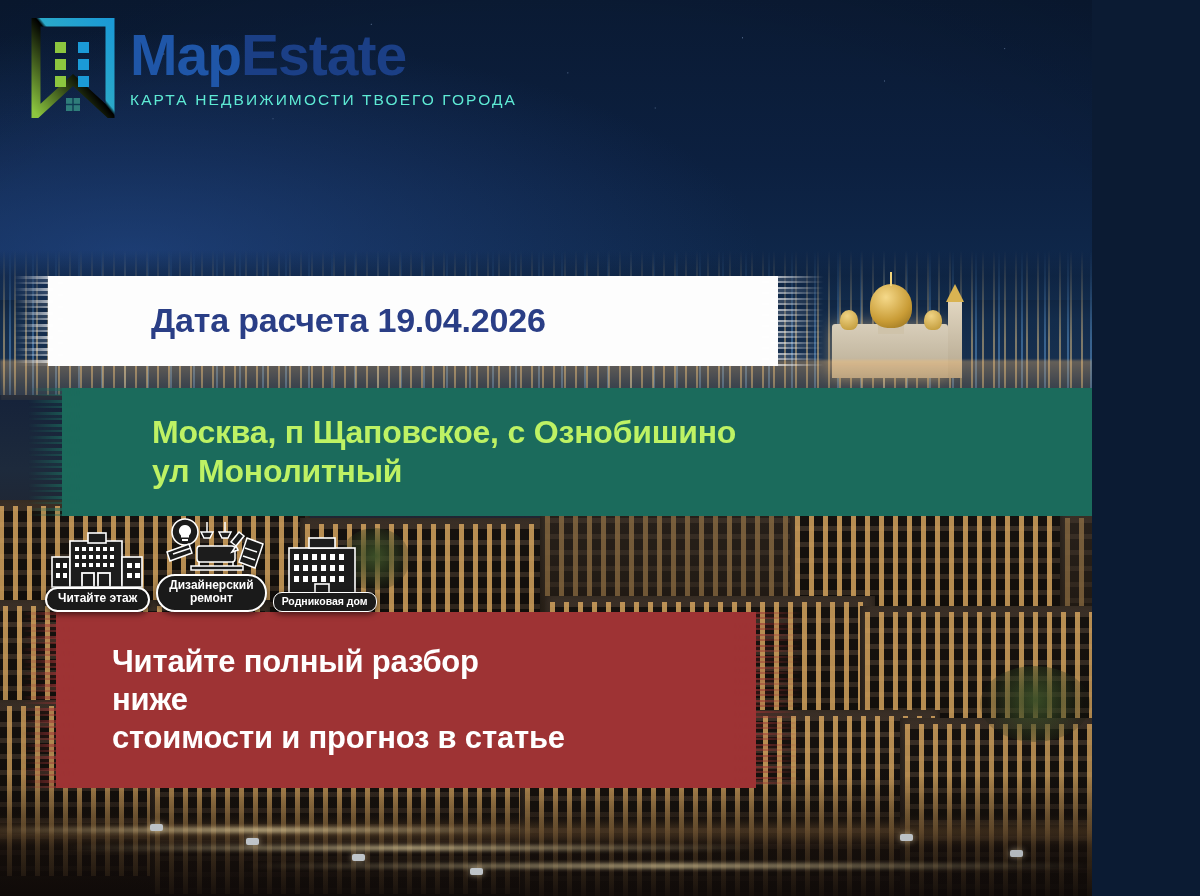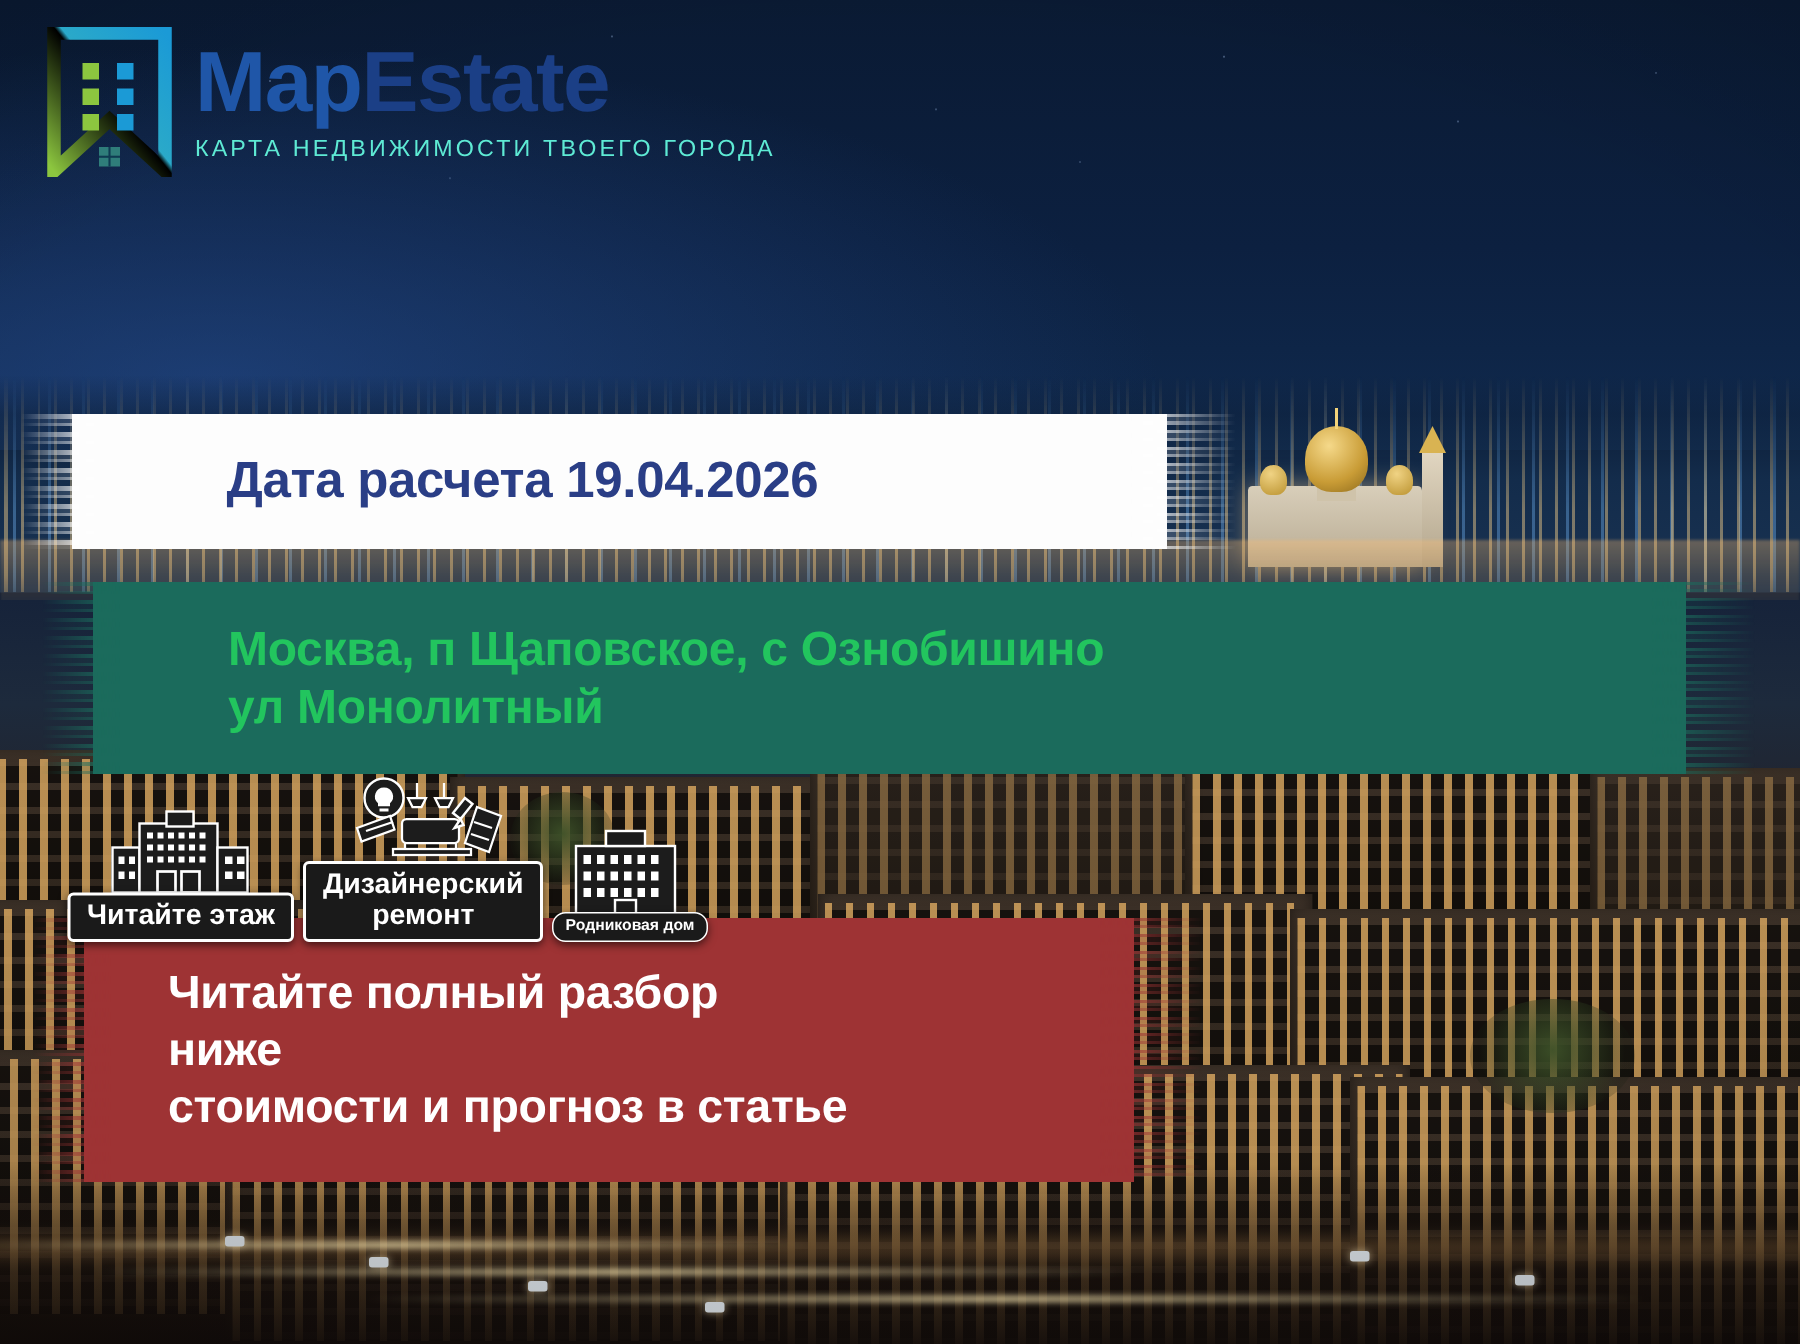--- a/index.html
+++ b/index.html
@@ -7,21 +7,21 @@
     margin: 0;
     padding: 0;
     background: #0b1b33;
   }
   body {
     font-family: "Liberation Sans", sans-serif;
   }
 
   #poster {
     position: relative;
-    width: 1200px;
+    width: 1092px;
     height: 896px;
     overflow: hidden;
     background: #0a1830;
   }
 
   
   .bg-photo {
     position: absolute;
     inset: 0;
     overflow: hidden;
@@ -298,21 +298,21 @@
     color: #2a3e86;
     font-size: 34px;
     font-weight: 700;
   }
 
   
   #band-address { left: 62px; top: 388px; width: 1062px; height: 128px; }
   #band-address .paint { background: #1b6b5c; }
   #band-address .label {
     margin-left: 90px;
-    color: #22c55e;
+    color: #bef264;
     font-size: 32px;
     font-weight: 700;
     max-width: 900px;
   }
   #band-address .label .l2 { display: block; }
 
   
   #band-cta { left: 56px; top: 612px; width: 700px; height: 176px; }
   #band-cta .paint { background: #9e3334; }
   #band-cta .label {
@@ -367,25 +367,25 @@
     align-items: center;
   }
   .badge-art {
     width: 100px;
     height: 62px;
     position: relative;
   }
   .badge-pill {
     position: relative;
     padding: 3px 11px 4px;
-    border-radius: 4px;
+    border-radius: 20px;
     background: #1a1a1a;
     border: 2px solid #ffffff;
     color: #ffffff;
-    font-size: 19px;
+    font-size: 12px;
     font-weight: 700;
     white-space: nowrap;
     text-align: center;
     line-height: 1.12;
     margin-top: -6px;
     box-shadow: 0 2px 6px rgba(0,0,0,.6);
   }
   .badge-pill.small { font-size: 10.5px; padding: 3px 8px; border-width: 1.5px; border-radius: 9px; }
 </style>
 </head>

